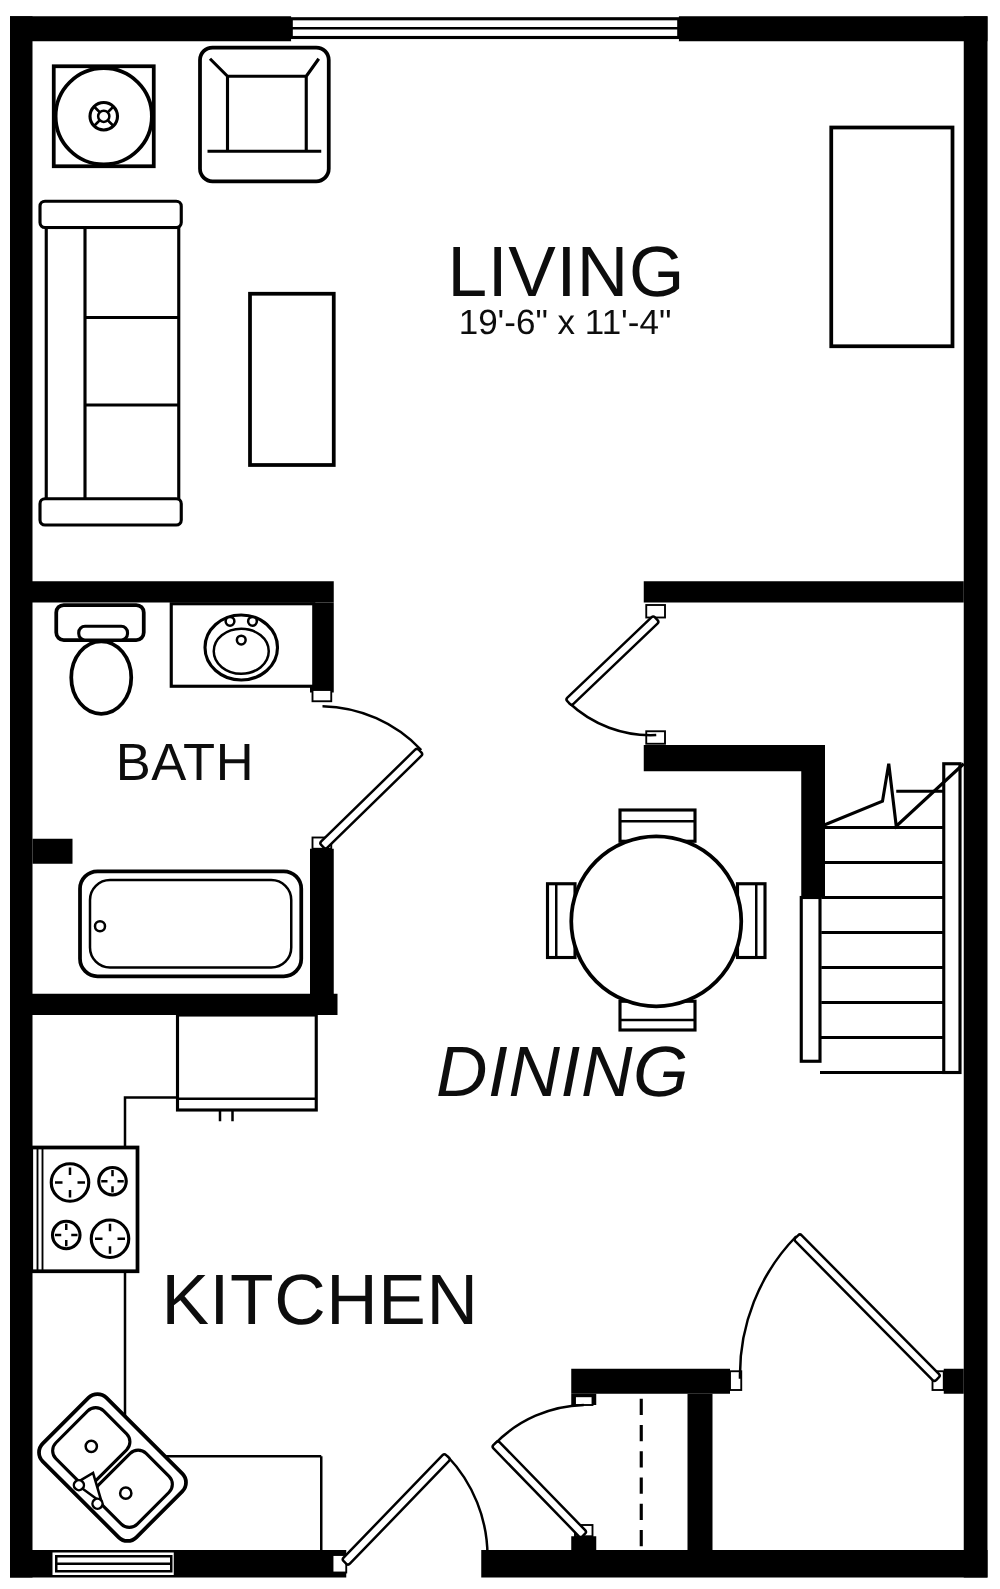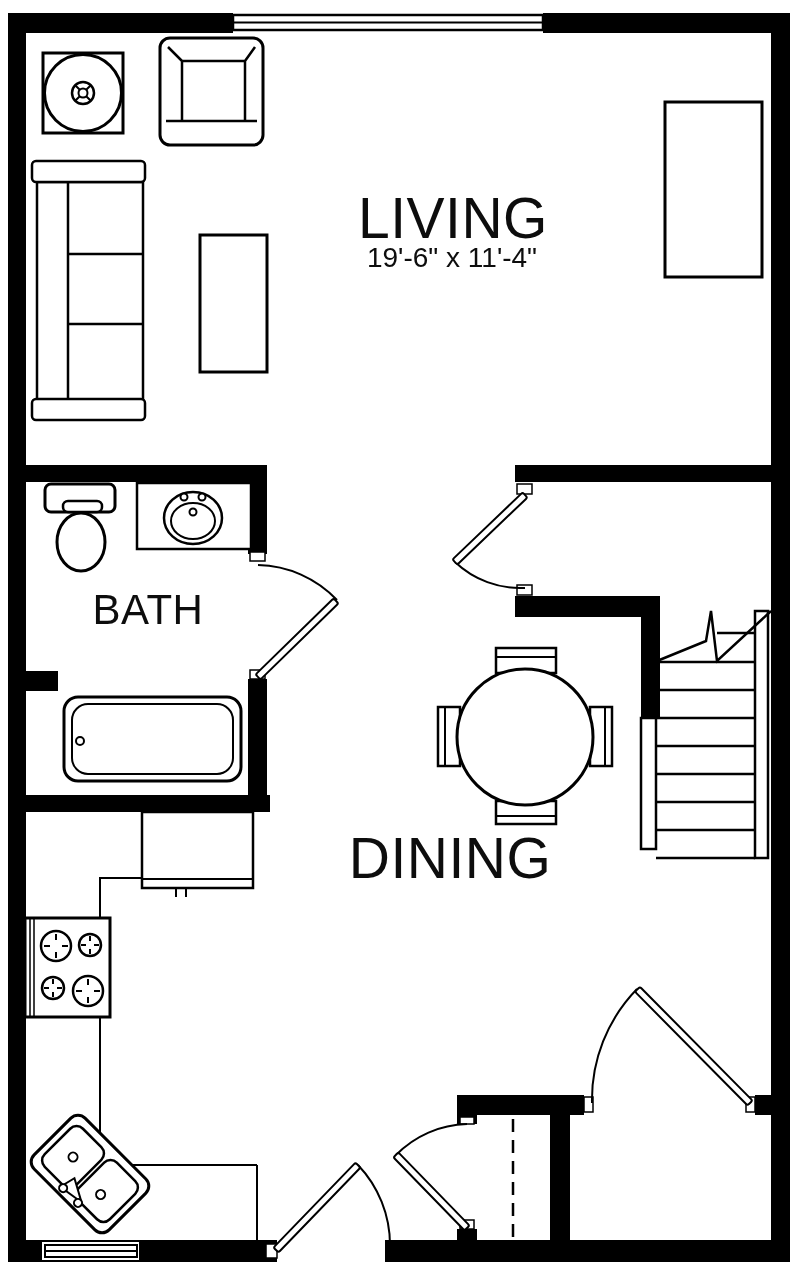--- a/index.html
+++ b/index.html
@@ -10,21 +10,21 @@
     transform:translateX(-50%);
     font-family:"Liberation Sans", sans-serif;
     color:#0d0d0d;
     white-space:nowrap;
     line-height:1;
     letter-spacing:0.5px;
   }
   .lbl-living{left:453px;top:190px;font-size:57px;}
   .lbl-living-dims{left:452px;top:244px;font-size:28px;letter-spacing:0;}
   .lbl-bath{left:148px;top:589px;font-size:42px;}
-  .lbl-dining{left:450px;top:830px;font-size:57px;}
+  .lbl-dining{left:450px;top:830px;font-size:57px;font-style:italic;}
   .lbl-kitchen{left:256px;top:1012px;font-size:57px;}
   .wall{fill:#000;stroke:none;}
   .jamb{fill:#fff;stroke:#000;stroke-width:1.5;}
   .ln{stroke:#000;fill:none;}
   .furn{fill:#fff;stroke:#000;}
   .doorpanel{fill:#fff;stroke:#000;stroke-width:2;}
 </style>
 </head>
 <body>
 
@@ -208,13 +208,14 @@
       <circle class="furn" cx="-9" cy="29" r="4" stroke-width="2"></circle>
       <circle class="furn" cx="12" cy="29" r="4" stroke-width="2"></circle>
     </g>
   </g>
 </svg>
 
   <div class="room-label lbl-living">LIVING</div>
   <div class="room-label lbl-living-dims">19'-6" x 11'-4"</div>
   <div class="room-label lbl-bath">BATH</div>
   <div class="room-label lbl-dining">DINING</div>
+  <div class="room-label lbl-kitchen">KITCHEN</div>
 </div>
 
 </body></html>

